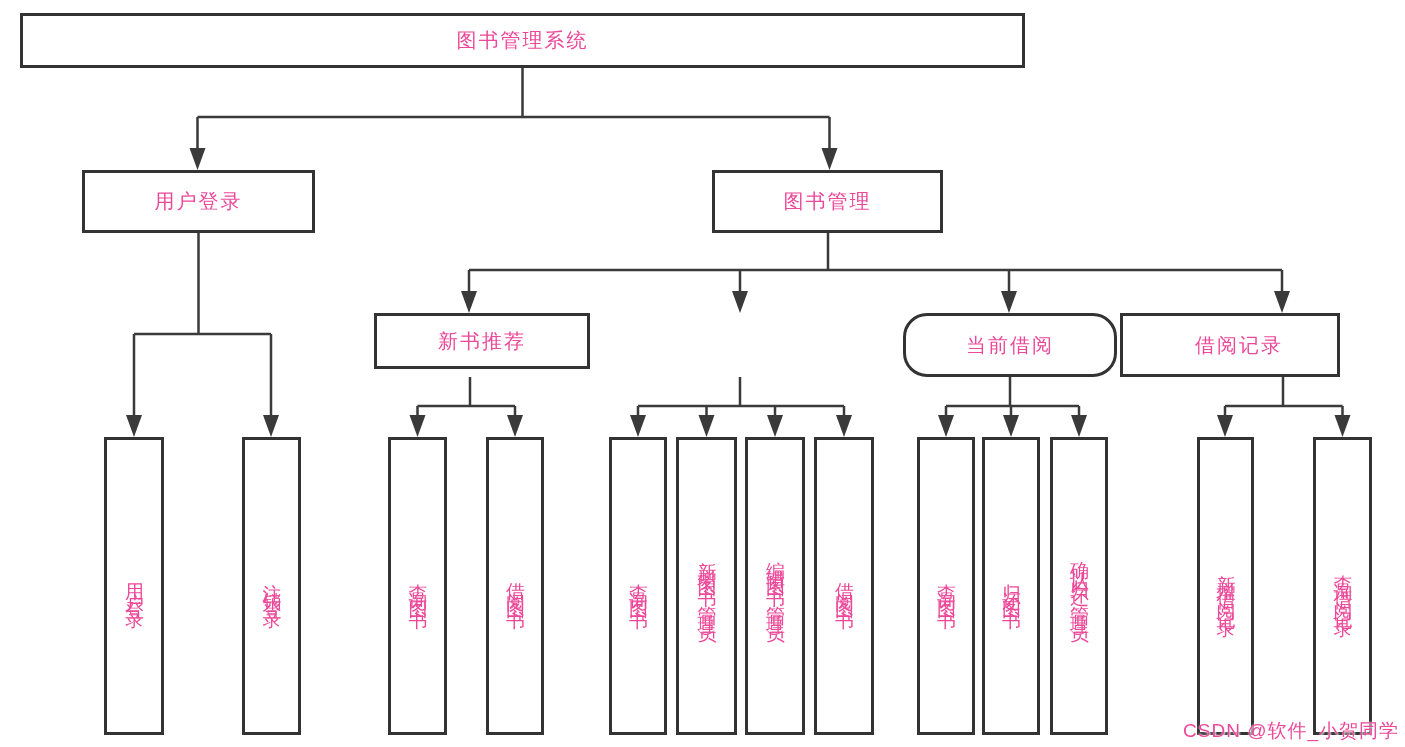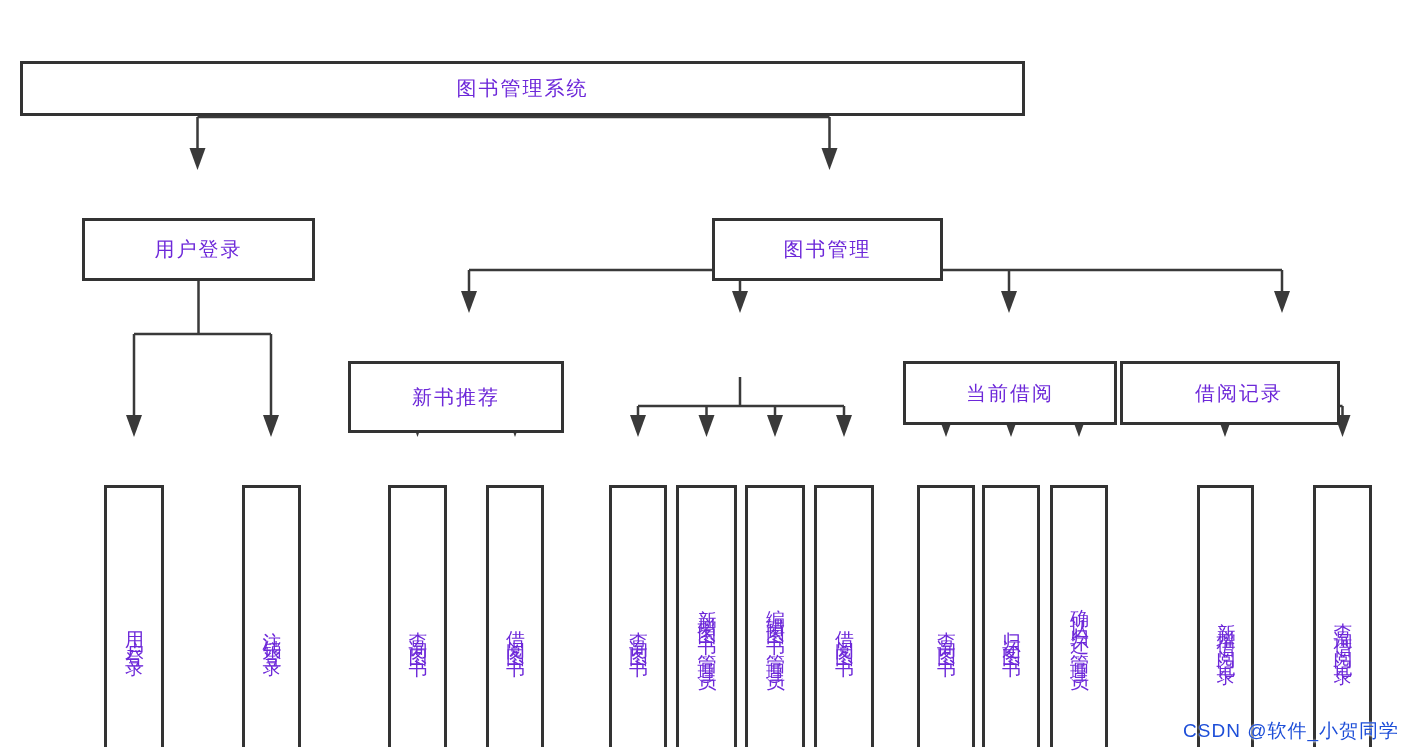--- a/index.html
+++ b/index.html
@@ -16,37 +16,36 @@
     overflow: hidden;
   }
   .connectors { position: absolute; left: 0; top: 0; }
   .node {
     position: absolute;
     border: 3px solid #333333;
     background: #ffffff;
     display: flex;
     align-items: center;
     justify-content: center;
-    color: #6d28d9;
-    margin-top: 48px;
+    color: #ec4899;
   }
   .h { font-size: 20px; letter-spacing: 2px; white-space: nowrap; }
   .v {
     writing-mode: vertical-rl;
     text-orientation: mixed;
     font-size: 19px;
     letter-spacing: 9px;
     line-height: 1.1;
   }
   .watermark {
     position: absolute;
     right: 6px; bottom: 3px;
     font-size: 19px;
     letter-spacing: 1px;
-    color: #1d4ed8;
+    color: #ec4899;
     text-shadow: 0 0 2px rgba(255,255,255,0.9), 1px 1px 2px rgba(255,255,255,0.9);
     z-index: 5;
     white-space: nowrap;
   }
 </style>
 </head>
 <body>
 
 <div class="stage">
 
@@ -81,22 +80,22 @@
       <polygon points="1217,415 1233,415 1225,437"></polygon>
       <polygon points="1334.5,415 1350.5,415 1342.5,437"></polygon>
     </g>
   </svg>
 
   <div class="node h" style="left:20px; top:13px; width:1005px; height:55px;">图书管理系统</div>
 
   <div class="node h" style="left:82px; top:170px; width:233px; height:63px;">用户登录</div>
   <div class="node h" style="left:712px; top:170px; width:231px; height:63px;font-family:Liberation Serif, serif;">图书管理</div>
 
-  <div class="node h" style="left:348px; top:313px; width:216px; height:72px;">新书推荐</div>
-  <div class="node h" style="left:903px; top:313px; width:214px; height:64px;">当前借阅</div>
+  <div class="node h" style="left:374px; top:313px; width:216px; height:56px;">新书推荐</div>
+  <div class="node h" style="left:903px; top:313px; width:214px; height:64px;border-radius:24px;">当前借阅</div>
   <div class="node h" style="left:1120px; top:313px; width:220px; height:64px;padding-left:18px;">借阅记录</div>
 
   <div class="node v" style="left:104px; top:437px; width:60px; height:298px;">用户登录</div>
   <div class="node v" style="left:242px; top:437px; width:59px; height:298px;">注销登录</div>
 
   <div class="node v" style="left:388px; top:437px; width:59px; height:298px;">查询图书</div>
   <div class="node v" style="left:486px; top:437px; width:58px; height:298px;">借阅图书</div>
 
   <div class="node v" style="left:609px; top:437px; width:58px; height:298px;">查询图书</div>
   <div class="node v" style="left:676px; top:437px; width:61px; height:298px;">新增图书（管理员）</div>

